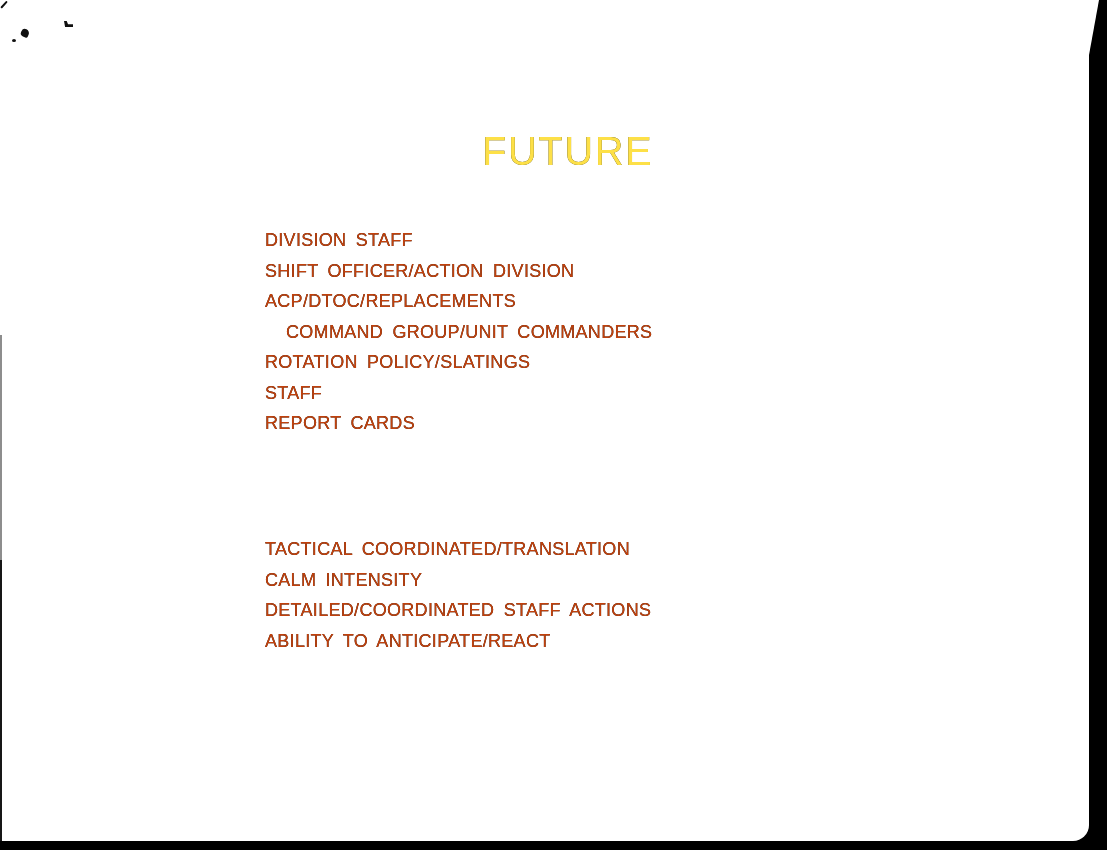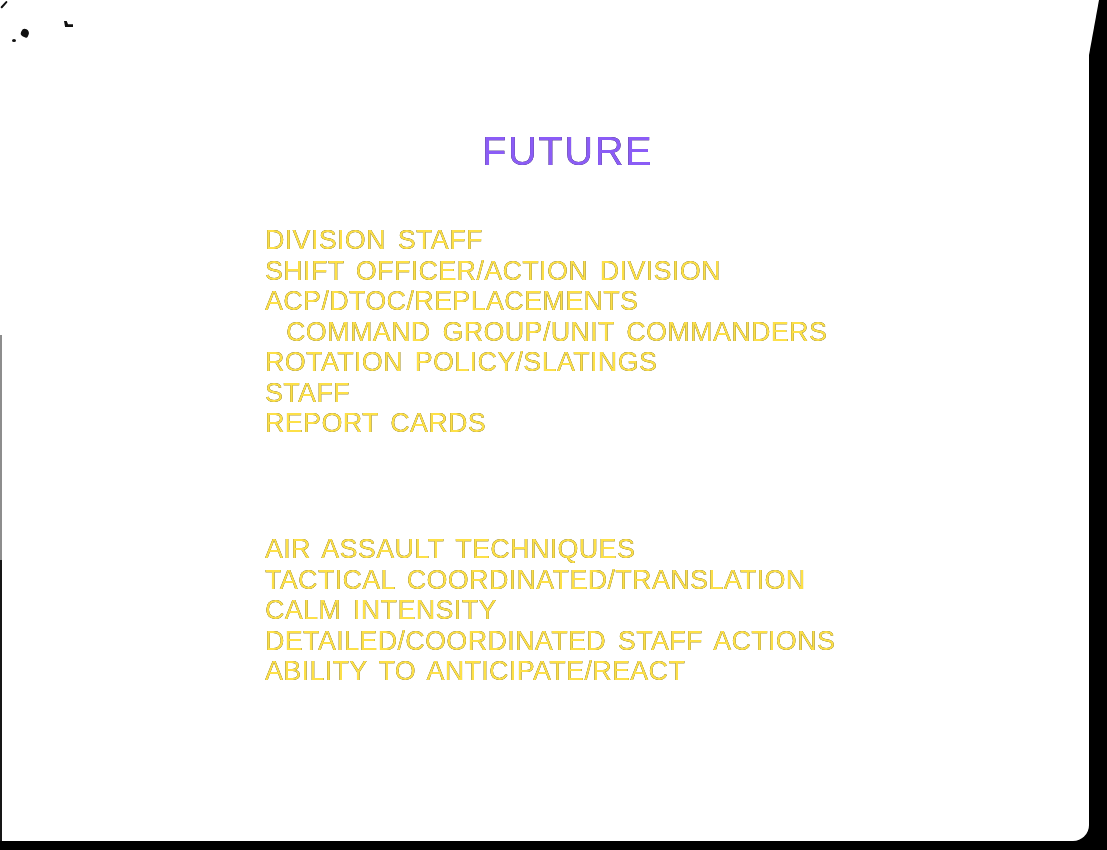--- a/index.html
+++ b/index.html
@@ -35,29 +35,29 @@
     background: #ffffff;
     clip-path: polygon(0 0, 100% 0, 0 100%);
   }
   .title {
     position: absolute;
     left: 482px;
     top: 131px;
     font-size: 40px;
     line-height: 1;
     letter-spacing: 1.5px;
-    color: #8b5cf6;
+    color: #fde047;
     text-shadow: 0 0 0.6px #0d0d0d;
     white-space: nowrap;
   }
   .list {
     position: absolute;
     left: 265px;
-    color: #fde047;
-    font-size: 27px;
+    color: #c2410c;
+    font-size: 18px;
     line-height: 30.5px;
     letter-spacing: 0.3px;
     word-spacing: 4px;
     text-shadow: 0 0 0.5px #0d0d0d;
     white-space: nowrap;
   }
   .list-primary   { top: 225px; }
   .list-secondary { top: 534px; }
   .line.indent { padding-left: 21px; }
 
@@ -111,19 +111,18 @@
     <div class="line">DIVISION STAFF</div>
     <div class="line">SHIFT OFFICER/ACTION DIVISION</div>
     <div class="line">ACP/DTOC/REPLACEMENTS</div>
     <div class="line indent">COMMAND GROUP/UNIT COMMANDERS</div>
     <div class="line">ROTATION POLICY/SLATINGS</div>
     <div class="line">STAFF</div>
     <div class="line">REPORT CARDS</div>
   </div>
 
   <div class="list list-secondary">
-    <div class="line">AIR ASSAULT TECHNIQUES</div>
     <div class="line">TACTICAL COORDINATED/TRANSLATION</div>
     <div class="line">CALM INTENSITY</div>
     <div class="line">DETAILED/COORDINATED STAFF ACTIONS</div>
     <div class="line">ABILITY TO ANTICIPATE/REACT</div>
   </div>
 </div>
 
 </body></html>

